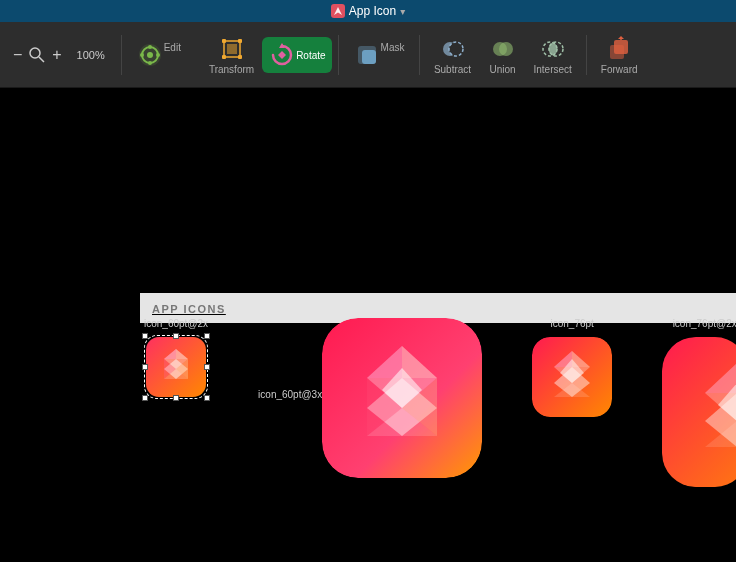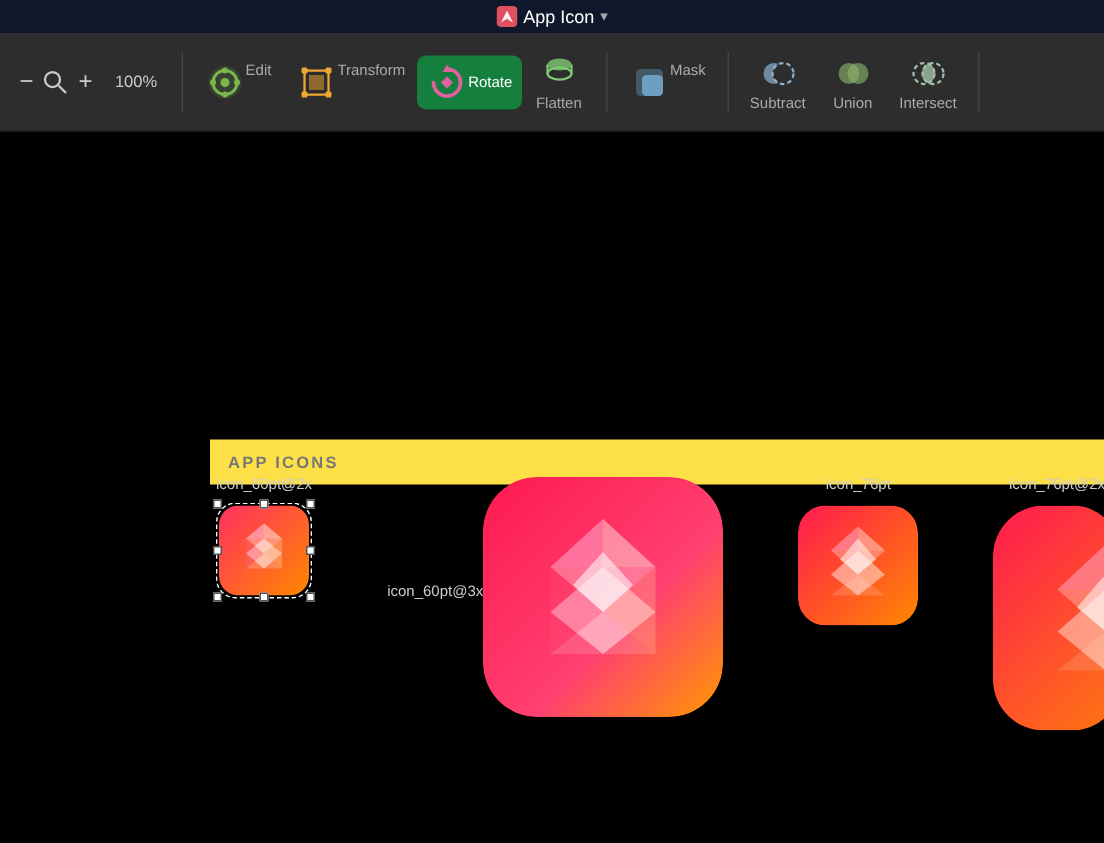--- a/index.html
+++ b/index.html
@@ -47,21 +47,21 @@
     .handle.tr { top: -3px; right: -3px; }
     .handle.ml { top: calc(50% - 3px); left: -3px; }
     .handle.mr { top: calc(50% - 3px); right: -3px; }
     .handle.bl { bottom: -3px; left: -3px; }
     .handle.bc { bottom: -3px; left: calc(50% - 3px); }
     .handle.br { bottom: -3px; right: -3px; }
   </style>
 </head>
 <body>
 
-<div id="title-bar" style="position:absolute;top:0;left:0;right:0;height:22px;background:#0f172a;display:flex;align-items:center;justify-content:center;z-index:20;">
+<div id="title-bar" style="position:absolute;top:0;left:0;right:0;height:22px;background:#0c4a6e;display:flex;align-items:center;justify-content:center;z-index:20;">
   <div style="display:flex;align-items:center;gap:4px;">
     <svg width="14" height="14" viewBox="0 0 14 14">
       <rect width="14" height="14" rx="3" fill="#e05060"></rect>
       <polygon points="7,3 11,11 7,8.5 3,11" fill="white" opacity="0.9"></polygon>
     </svg>
     <span style="font-size:12px;color:#fff;font-weight:500;">App Icon</span>
     <span style="font-size:10px;color:#aaa;cursor:pointer;">▾</span>
   </div>
 </div>
 
@@ -85,49 +85,41 @@
       <circle cx="14" cy="14" r="8" fill="none" stroke="#7ab84a" stroke-width="2"></circle>
       <circle cx="14" cy="14" r="3" fill="#7ab84a"></circle>
       <circle cx="14" cy="6" r="2" fill="#7ab84a"></circle>
       <circle cx="14" cy="22" r="2" fill="#7ab84a"></circle>
       <circle cx="6" cy="14" r="2" fill="#7ab84a"></circle>
       <circle cx="22" cy="14" r="2" fill="#7ab84a"></circle>
     </svg>
     <span style="font-size:10px;color:#aaa;margin-top:1px;">Edit</span>
   </div>
 
-  <div style="display:flex;flex-direction:row;padding:4px 8px;cursor:pointer;border-radius:6px;min-width:55px;">
+  <div style="display:flex;flex-direction:column;align-items:center;padding:4px 8px;cursor:pointer;border-radius:6px;min-width:55px;margin-left:12px;">
     <svg width="28" height="28" viewBox="0 0 28 28">
       <rect x="6" y="6" width="16" height="16" rx="2" fill="none" stroke="#f0a830" stroke-width="1.5"></rect>
       <rect x="9" y="9" width="10" height="10" fill="#f0a830" opacity="0.5"></rect>
       <rect x="4" y="4" width="4" height="4" rx="1" fill="#f0a830"></rect>
       <rect x="20" y="4" width="4" height="4" rx="1" fill="#f0a830"></rect>
       <rect x="4" y="20" width="4" height="4" rx="1" fill="#f0a830"></rect>
       <rect x="20" y="20" width="4" height="4" rx="1" fill="#f0a830"></rect>
     </svg>
     <span style="font-size:10px;color:#aaa;margin-top:1px;">Transform</span>
   </div>
 
   <div style="display:flex;flex-direction:row;align-items:center;padding:4px 6px;cursor:pointer;border-radius:6px;background:#15803d;min-width:48px;">
     <svg width="28" height="28" viewBox="0 0 28 28">
       <path d="M14 5 A9 9 0 1 1 5 14" fill="none" stroke="#e060a0" stroke-width="2.5" stroke-linecap="round"></path>
       <polygon points="14,2 11,7 17,7" fill="#e060a0"></polygon>
       <path d="M10 14 L14 10 L18 14 L14 18 Z" fill="#e060a0"></path>
     </svg>
     <span style="font-size:10px;color:#fff;margin-top:1px;">Rotate</span>
   </div>
 
-  <div style="display:flex;flex-direction:column;align-items:center;padding:4px 8px;cursor:pointer;border-radius:6px;min-width:50px;">
-    <svg width="28" height="28" viewBox="0 0 28 28">
-      <ellipse cx="14" cy="8" rx="8" ry="4" fill="#7fc972" opacity="0.8"></ellipse>
-      <ellipse cx="14" cy="14" rx="8" ry="4" fill="none" stroke="#7fc972" stroke-width="1.5"></ellipse>
-      <path d="M6 8 L6 14 M22 8 L22 14" stroke="#7fc972" stroke-width="1.5"></path>
-    </svg>
-    <span style="font-size:10px;color:#aaa;margin-top:1px;">Flatten</span>
-  </div>
 
   <div style="width:1px;height:40px;background:#444;margin:0 6px;"></div>
 
   <div style="display:flex;padding:4px 8px;cursor:pointer;border-radius:6px;min-width:46px;">
     <svg width="28" height="28" viewBox="0 0 28 28">
       <rect x="5" y="5" width="18" height="18" rx="3" fill="#7dbde8" opacity="0.3"></rect>
       <rect x="9" y="9" width="14" height="14" rx="3" fill="#7dbde8" opacity="0.7"></rect>
     </svg>
     <span style="font-size:10px;color:#aaa;margin-top:1px;">Mask</span>
   </div>
@@ -157,25 +149,34 @@
       <circle cx="11" cy="14" r="7" fill="none" stroke="#a0c0a8" stroke-width="1.5" stroke-dasharray="3,2"></circle>
       <path d="M14 7.5 A7 7 0 0 1 14 20.5 A7 7 0 0 1 14 7.5 Z" fill="#a0c0a8" opacity="0.8"></path>
       <circle cx="17" cy="14" r="7" fill="none" stroke="#a0c0a8" stroke-width="1.5" stroke-dasharray="3,2"></circle>
     </svg>
     <span style="font-size:10px;color:#aaa;margin-top:1px;">Intersect</span>
   </div>
 
 
   <div style="width:1px;height:40px;background:#444;margin:0 6px;"></div>
 
+  <div style="display:flex;flex-direction:column;align-items:center;padding:4px 8px;cursor:pointer;border-radius:6px;min-width:50px;">
+    <svg width="28" height="28" viewBox="0 0 28 28">
+      <rect x="5" y="10" width="14" height="14" rx="2" fill="#e06040" opacity="0.5"></rect>
+      <rect x="9" y="5" width="14" height="14" rx="2" fill="#e06040" opacity="0.8"></rect>
+      <line x1="16" y1="5" x2="16" y2="2" stroke="#e06040" stroke-width="1.5"></line>
+      <polygon points="16,1 13,4 19,4" fill="#e06040"></polygon>
+    </svg>
+    <span style="font-size:10px;color:#aaa;margin-top:1px;">Forward</span>
+  </div>
 </div>
 
 <div id="canvas-area" style="position:absolute;top:88px;left:0;right:0;bottom:0;background:#000;">
 
-  <div style="position:absolute;top:205px;left:140px;right:0;background:#fde047;padding:6px 12px;border-radius:0;">
+  <div style="position:absolute;top:205px;left:140px;right:0;background:#e5e5e5;padding:6px 12px;border-radius:0;text-decoration:underline;">
     <span style="color:#777;font-size:11px;font-weight:700;letter-spacing:1.5px;">APP ICONS</span>
   </div>
 
   <div style="position:absolute;top:230px;left:144px;display:flex;align-items:flex-start;gap:20px;">
 
     <div style="display:flex;flex-direction:column;align-items:center;">
       <span style="font-size:10px;color:#ccc;margin-bottom:8px;white-space:nowrap;">icon_60pt@2x</span>
       <div style="position:relative;width:60px;height:60px;">
         <svg width="60" height="60" viewBox="0 0 60 60">
           <rect width="60" height="60" rx="13" fill="url(#foxGrad60)"></rect>

